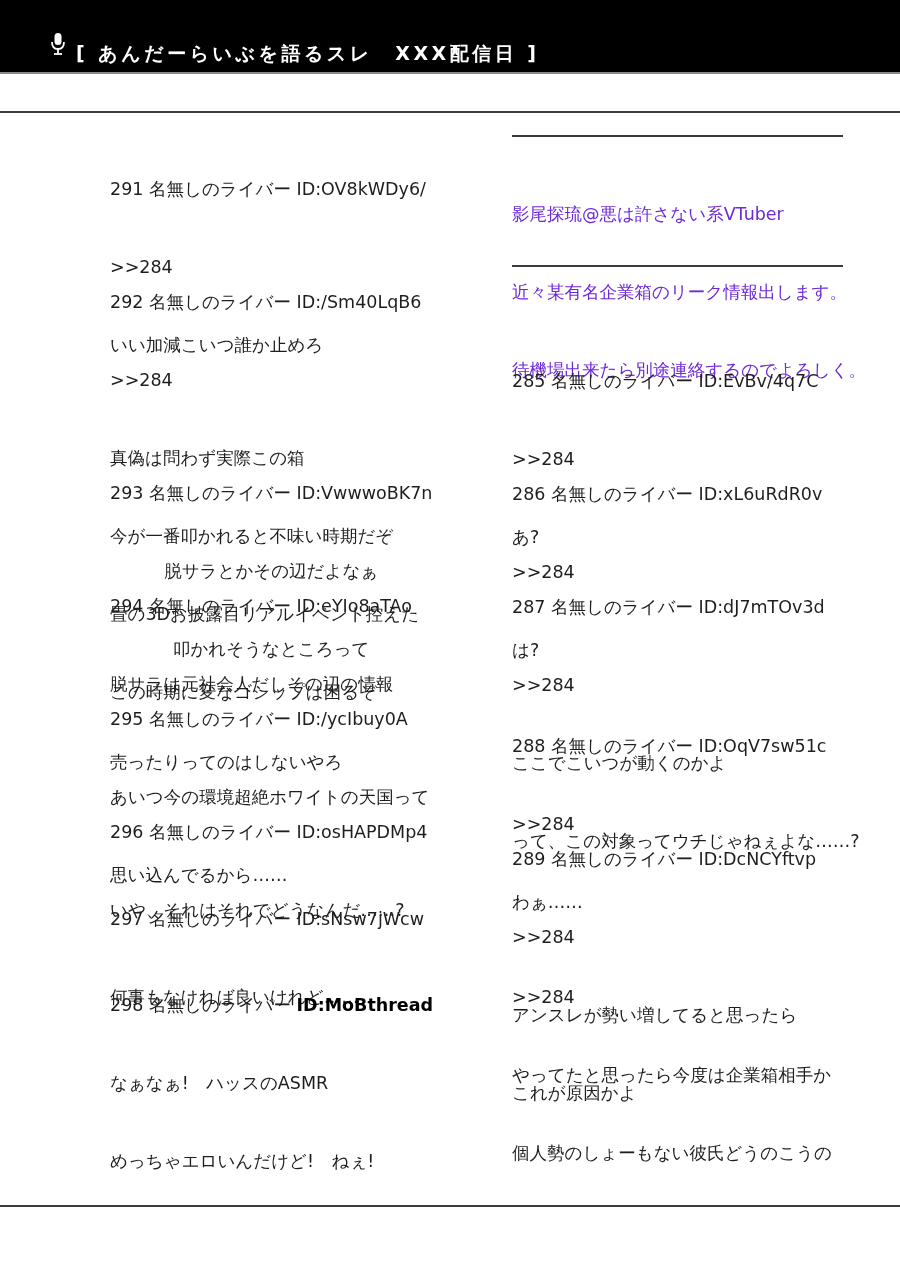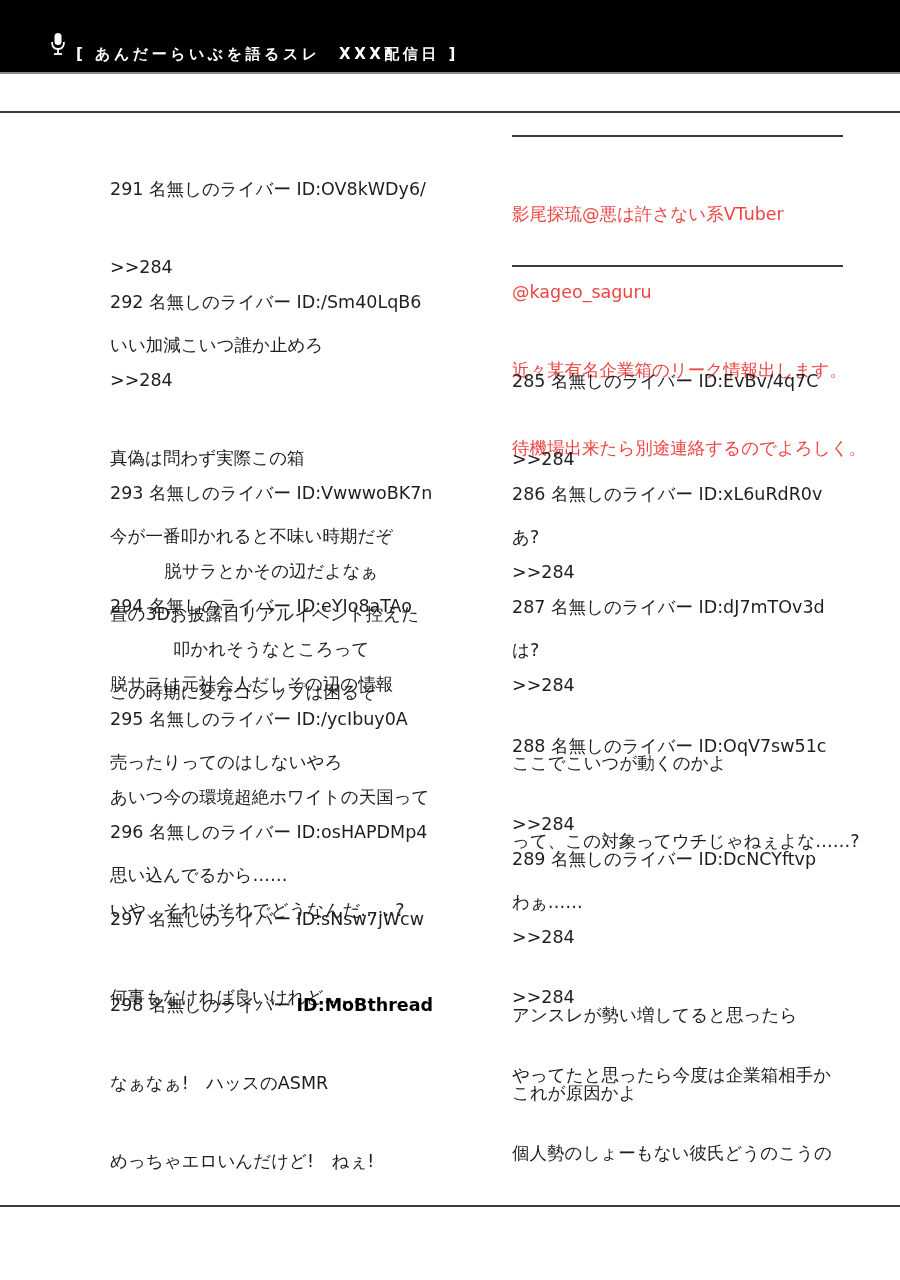--- a/index.html
+++ b/index.html
@@ -12,37 +12,37 @@
     position: absolute; left: 0; top: 0; width: 900px; height: 74px;
     background: #000000; border-bottom: 2px solid #8a8a8a;
     box-sizing: border-box;
   }
   .header-inner {
     position: absolute; left: 50px; top: 28px; height: 32px;
     display: flex; align-items: center; color: #ffffff;
   }
   .mic { width: 16px; height: 24px; margin-right: 10px; }
   .header-title {
-    font-size: 15px; font-weight: bold; letter-spacing: 3.5px; white-space: pre; margin-top: 20px;
+    font-size: 19px; font-weight: bold; letter-spacing: 3.5px; white-space: pre; margin-top: 20px;
   }
   .frame {
     position: absolute; left: -20px; top: 111px; width: 960px; height: 1096px;
     border: 2px solid #3c3c3c; border-radius: 16px; box-sizing: border-box;
   }
   .post {
     position: absolute; font-size: 17.5px; line-height: 26px; white-space: pre;
     color: #1e1e1e;
   }
   .post .line { display: block; height: 26px; }
   .bold-id { font-weight: bold; color: #000; }
   .rule {
     position: absolute; left: 512px; width: 331px; height: 0;
     border-top: 2px solid #3a3a3a;
   }
-  .tweet { position: absolute; left: 512px; top: 149px; font-size: 17.5px; line-height: 26px; white-space: pre; color:#ef4444; }
+  .tweet { position: absolute; left: 512px; top: 149px; font-size: 17.5px; line-height: 26px; white-space: pre; color:#6d28d9; }
   .tweet .line { display: block; height: 26px; }
 </style>
 </head>
 <body>
 
 <div class="header">
   <div class="header-inner">
     <svg class="mic" viewBox="0 0 16 24">
       <rect x="4.5" y="1" width="7" height="12" rx="3.5" fill="#fff"></rect>
       <path d="M2 10 Q2 17 8 17 Q14 17 14 10" stroke="#fff" stroke-width="1.8" fill="none"></path>
@@ -100,21 +100,20 @@
 
 <div class="post" style="left:110px; top:940px;">
   <span class="line"><span>298 名無しのライバー </span><span class="bold-id">ID:MoBthread</span></span>
   <span class="line">なぁなぁ!　ハッスのASMR</span>
   <span class="line">めっちゃエロいんだけど!　ねぇ!</span>
 </div>
 
 <div class="rule" style="top:135px;"></div>
 <div class="tweet">
   <span class="line">影尾探琉@悪は許さない系VTuber</span>
-  <span class="line">@kageo_saguru</span>
   <span class="line">近々某有名企業箱のリーク情報出します。</span>
   <span class="line">待機場出来たら別途連絡するのでよろしく。</span>
 </div>
 <div class="rule" style="top:265px;"></div>
 
 <div class="post" style="left:512px; top:316px;">
   <span class="line">285 名無しのライバー ID:EvBv/4q7C</span>
   <span class="line">&gt;&gt;284</span>
   <span class="line">あ?</span>
 </div>

